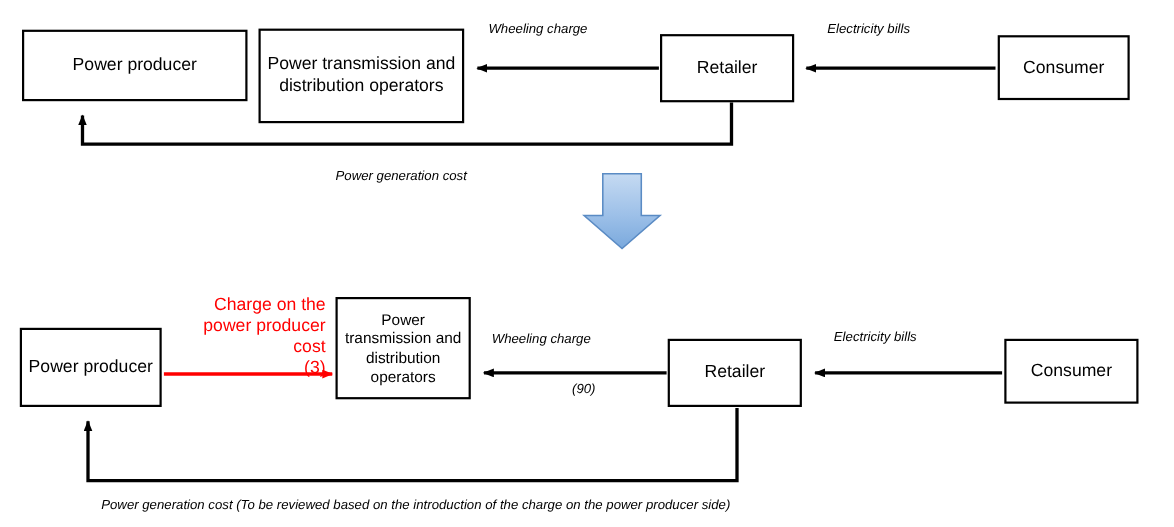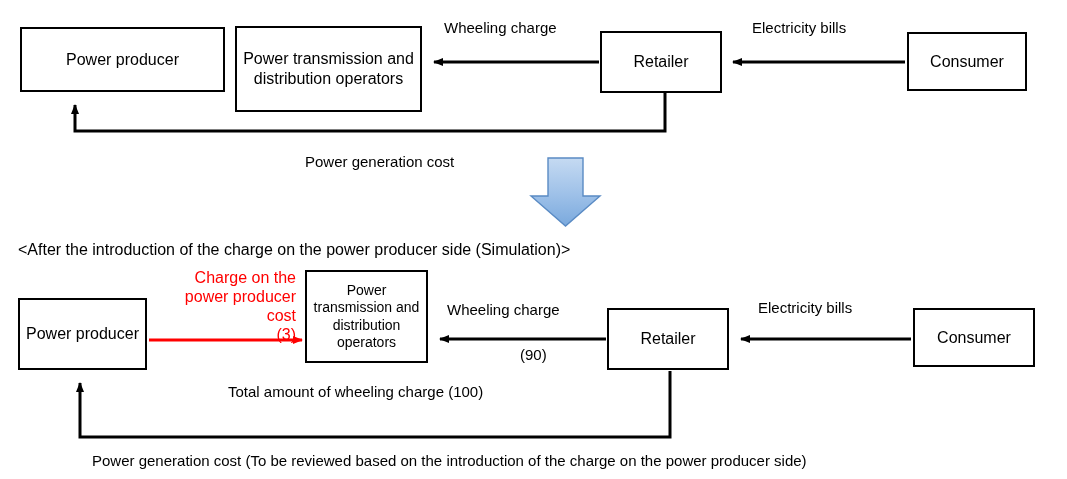--- a/index.html
+++ b/index.html
@@ -28,24 +28,25 @@
     justify-content: center;
     text-align: center;
     font-size: 16px;
     line-height: 1.22;
     color: #000000;
     padding: 2px 4px;
     z-index: 3;
   }
   .label {
     position: absolute;
-    font-size: 15px;
+    font-size: 12px;
     color: #000000;
     white-space: nowrap;
     z-index: 4;
+    font-style: italic;
   }
   .redlabel {
     position: absolute;
     color: #ff0000;
     font-size: 16px;
     text-align: right;
     line-height: 1.18;
     z-index: 4;
   }
   .caption {
@@ -133,21 +134,20 @@
   <div class="box" style="left:907px; top:32px; width:120px; height:59px;">
     <span>Consumer</span>
   </div>
 
   <div class="label" style="left:444px; top:19px;">Wheeling charge</div>
 
   <div class="label" style="left:752px; top:19px;">Electricity bills</div>
 
   <div class="label" style="left:305px; top:153px;">Power generation cost</div>
 
-  <div class="caption" style="left:18px; top:241px;">&lt;After the introduction of the charge on the power producer side (Simulation)&gt;</div>
 
   <div class="box" style="left:18px; top:298px; width:129px; height:72px;">
     <span>Power producer</span>
   </div>
 
   <div class="box" style="left:305px; top:270px; width:123px; height:93px; font-size:14px;">
     <span>Power transmission and distribution operators</span>
   </div>
 
   <div class="box" style="left:607px; top:308px; width:122px; height:62px;">
@@ -164,17 +164,16 @@
     <div>cost</div>
     <div>(3)</div>
   </div>
 
   <div class="label" style="left:447px; top:301px;">Wheeling charge</div>
 
   <div class="label" style="left:520px; top:346px;">(90)</div>
 
   <div class="label" style="left:758px; top:299px;">Electricity bills</div>
 
-  <div class="label" style="left:228px; top:383px;">Total amount of wheeling charge (100)</div>
 
   <div class="label" style="left:92px; top:452px;">Power generation cost (To be reviewed based on the introduction of the charge on the power producer side)</div>
 
 </div>
 
 </body></html>

